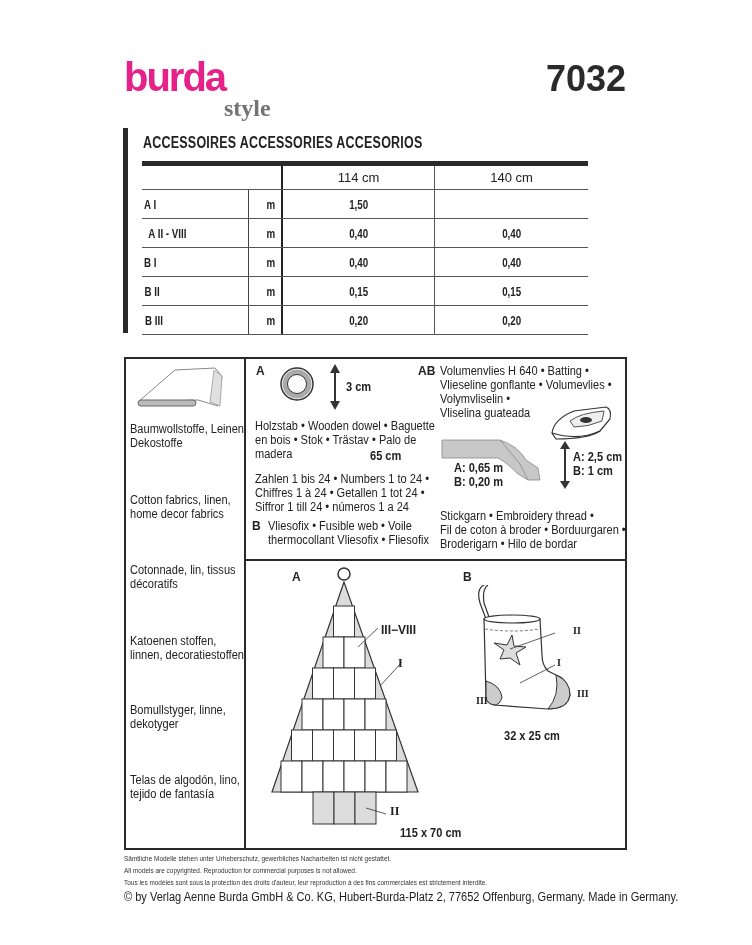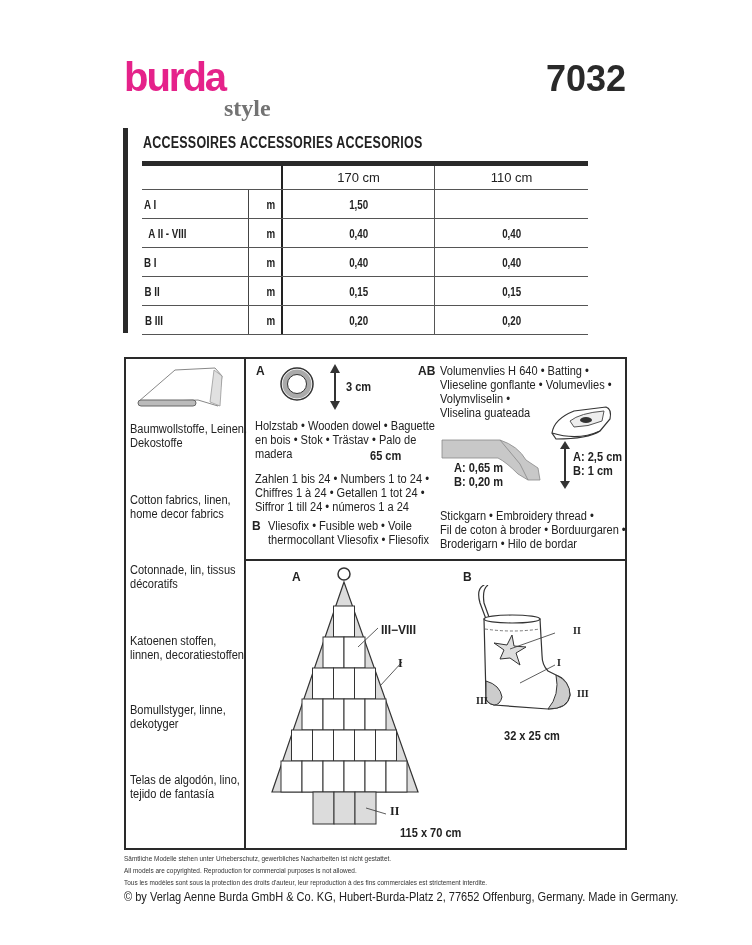--- a/index.html
+++ b/index.html
@@ -39,22 +39,22 @@
 <div class="abs pattern-no">7032</div>
 
 <div class="abs left-bar"></div>
 <div class="abs heading">ACCESSOIRES  ACCESSORIES  ACCESORIOS</div>
 
 <div class="abs tbl">
   <div class="tbl-top"></div>
   <div class="tbl-row hdr">
     <div class="c-label"></div>
     <div class="c-unit" style="border-left:none;"></div>
-    <div class="c-val">170 cm</div>
-    <div class="c-val last">110 cm</div>
+    <div class="c-val">114 cm</div>
+    <div class="c-val last">140 cm</div>
   </div>
   <div class="tbl-row">
     <div class="c-label">
         <span class="narrow">A I</span>
       </div>
     <div class="c-unit">
         <span class="narrow">m</span>
       </div>
     <div class="c-val">
         <span class="narrow">1,50</span>

